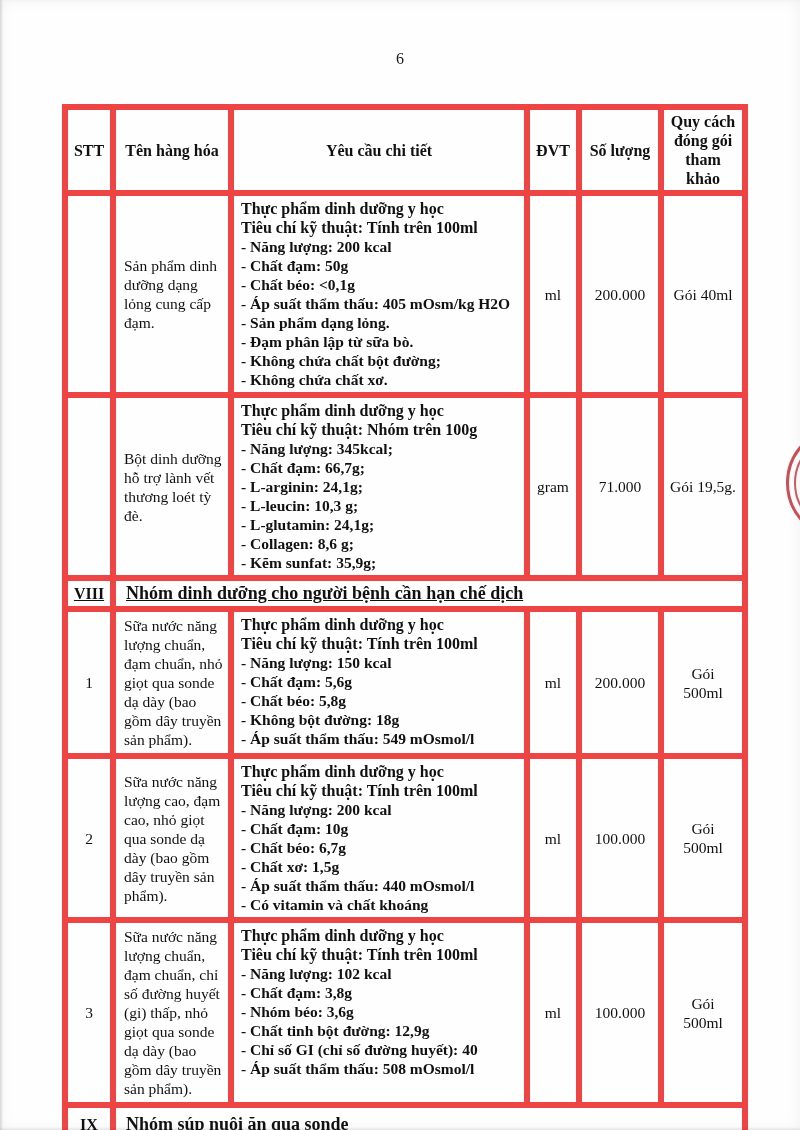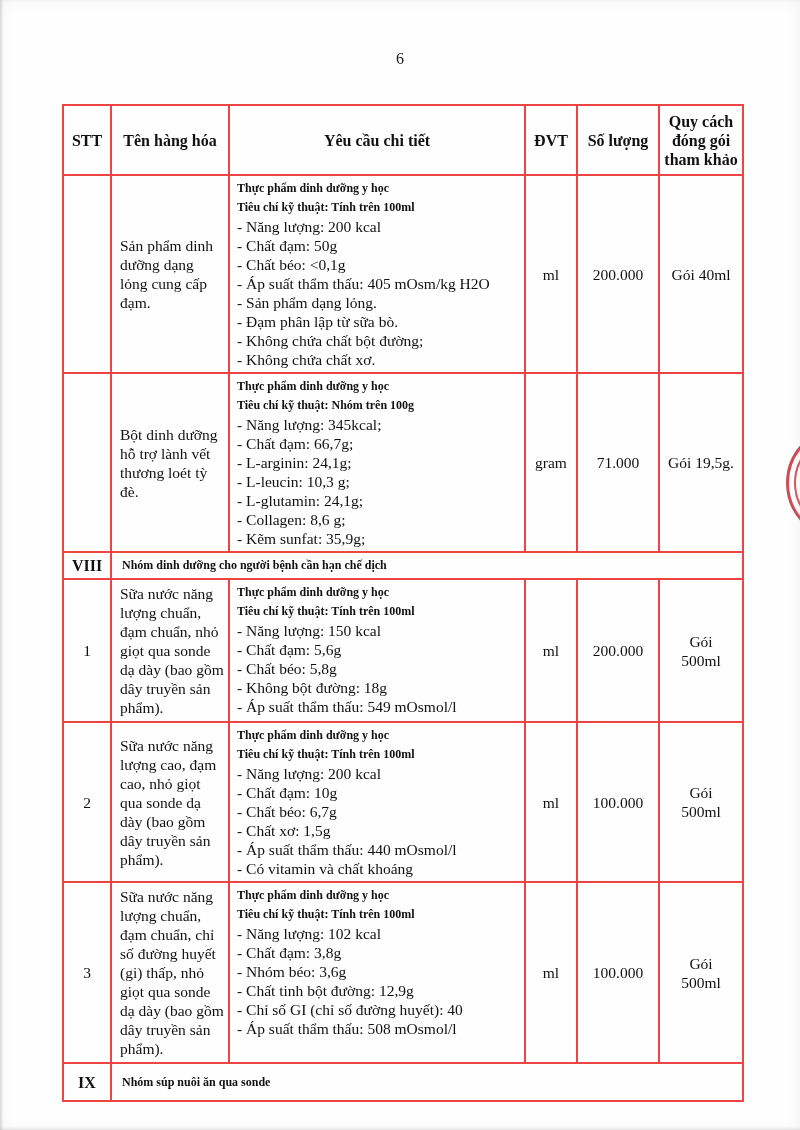--- a/index.html
+++ b/index.html
@@ -27,21 +27,21 @@
   table.doc-table {
     position: absolute;
     top: 104px;
     left: 62px;
     width: 680px;
     border-collapse: collapse;
     table-layout: fixed;
     border: 2px solid #1c1c1c;
   }
   .doc-table th, .doc-table td {
-    border: 2px solid #ef4444;
+    border: 6px solid #ef4444;
     font-size: 15.5px;
     line-height: 19px;
     vertical-align: middle;
     overflow: hidden;
   }
   .doc-table th {
     font-size: 16px;
     font-weight: bold;
     text-align: center;
     height: 70px;
@@ -53,34 +53,34 @@
   }
   td.cell-name {
     padding: 4px 4px 4px 8px;
     text-align: left;
   }
   td.cell-details {
     vertical-align: top;
     padding: 3px 4px 3px 7px;
     text-align: left;
   }
-  .detail-line { white-space: nowrap; }
-  .detail-line.bold { font-weight: bold; font-size: 12px; font-family: Liberation Serif, serif; }
+  .detail-line { white-space: nowrap; font-weight: bold; }
+  .detail-line.bold { font-weight: bold; font-size: 16px; font-family: Liberation Serif, serif; }
   td.cell-unit, td.cell-qty, td.cell-pack {
     text-align: center;
     margin-left: 44px;
   }
   td.section-number {
     text-align: center;
     font-weight: bold;
     font-size: 16px;
   }
   td.section-title {
     font-weight: bold;
-    font-size: 12px;
+    font-size: 18px;
     text-align: left;
     padding: 3px 4px 3px 10px;
   }
   
   .stamp-ring {
     position: absolute;
     border-radius: 50%;
     pointer-events: none;
   }
   .stamp-outer {
@@ -174,21 +174,21 @@
             <div class="detail-line">- L-glutamin: 24,1g;</div>
             <div class="detail-line">- Collagen: 8,6 g;</div>
             <div class="detail-line">- Kẽm sunfat: 35,9g;</div>
           </td>
           <td class="cell-unit">gram</td>
           <td class="cell-qty">71.000</td>
           <td class="cell-pack">
             <div>Gói 19,5g.</div>
           </td>
         </tr>
-        <tr style="height: 27px;">
+        <tr style="height: 27px; text-decoration: underline;">
           <td class="section-number">VIII</td>
           <td class="section-title" colspan="5">Nhóm dinh dưỡng cho người bệnh cần hạn chế dịch</td>
         </tr>
         <tr style="height: 135px;">
           <td class="cell-stt">1</td>
           <td class="cell-name">Sữa nước năng lượng chuẩn, đạm chuẩn, nhỏ giọt qua sonde dạ dày (bao gồm dây truyền sản phẩm).</td>
           <td class="cell-details">
             <div class="detail-line bold">Thực phẩm dinh dưỡng y học</div>
             <div class="detail-line bold">Tiêu chí kỹ thuật: Tính trên 100ml</div>
             <div class="detail-line">- Năng lượng: 150 kcal</div>

